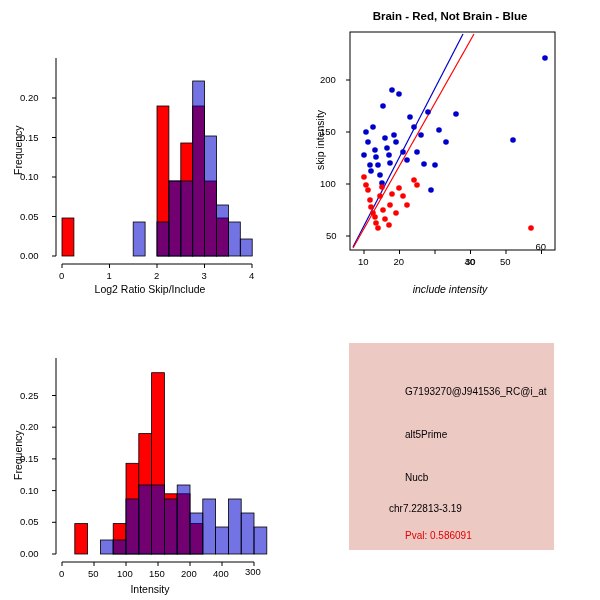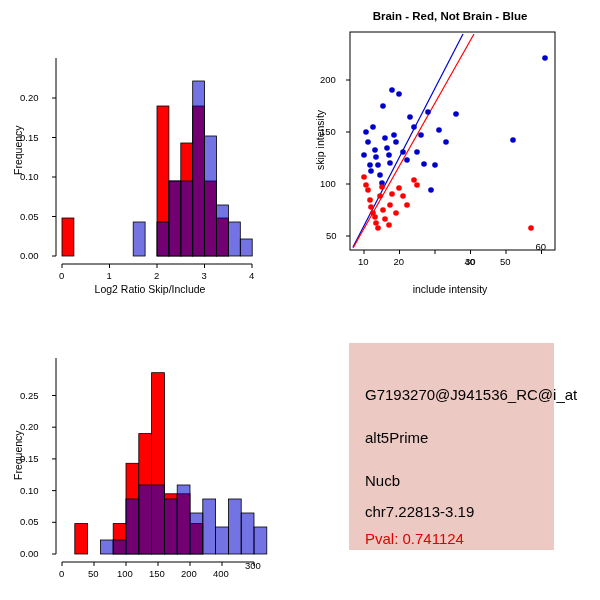--- a/index.html
+++ b/index.html
@@ -22,21 +22,21 @@
     transform:rotate(-90deg);
     transform-origin:left top;
     white-space:nowrap;
     position:absolute;
   }
   svg{display:block;}
   .infobox{
     background:#edc9c4;
   }
   .infobox div{
-    font-size:15px;color:#000;
+    font-size:10px;color:#000;margin-left:40px;
   }
   .infobox .pval{color:#e00000;}
 </style>
 </head>
 <body>
 
 <div class="panel" style="left:0;top:0;width:300px;height:300px;">
   <div class="vlabel" style="left:12px;top:175px;">Frequency</div>
   <div class="axis-label" style="position:absolute;left:0;top:283px;width:300px;">Log2 Ratio Skip/Include</div>
 
@@ -88,21 +88,21 @@
   <div class="tick-label" style="left:59px;top:270px;">0</div>
   <div class="tick-label" style="left:106.5px;top:270px;">1</div>
   <div class="tick-label" style="left:154px;top:270px;">2</div>
   <div class="tick-label" style="left:201.5px;top:270px;">3</div>
   <div class="tick-label" style="left:249px;top:270px;">4</div>
 </div>
 
 <div class="panel" style="left:300px;top:0;width:300px;height:300px;">
   <div class="title" style="position:absolute;left:0;top:10px;width:300px;">Brain - Red, Not Brain - Blue</div>
   <div class="vlabel" style="left:14px;top:170px;">skip intensity</div>
-  <div class="axis-label" style="position:absolute;left:0;top:283px;width:300px;">include intensity</div>
+  <div class="axis-label" style="position:absolute;left:0;top:283px;width:300px;font-style:italic;">include intensity</div>
 
   <svg width="300" height="300" style="position:absolute;left:0;top:0;">
 
     <rect x="50" y="32" width="205" height="218" fill="none" stroke="#000" stroke-width="1"></rect>
 
     <line x1="46" y1="236" x2="50" y2="236" stroke="#000"></line>
     <line x1="46" y1="184" x2="50" y2="184" stroke="#000"></line>
     <line x1="46" y1="132" x2="50" y2="132" stroke="#000"></line>
     <line x1="46" y1="80" x2="50" y2="80" stroke="#000"></line>
 
@@ -191,20 +191,21 @@
   <div class="tick-label" style="left:58px;top:256px;">10</div>
   <div class="tick-label" style="left:93.5px;top:256px;">20</div>
   <div class="tick-label" style="left:129px;top:256px;margin-left:36px;">30</div>
   <div class="tick-label" style="left:164.5px;top:256px;">40</div>
   <div class="tick-label" style="left:200px;top:256px;">50</div>
   <div class="tick-label" style="left:235.5px;top:241px;">60</div>
 </div>
 
 <div class="panel" style="left:0;top:300px;width:300px;height:300px;">
   <div class="vlabel" style="left:12px;top:180px;">Frequency</div>
+  <div class="axis-label" style="position:absolute;left:0;top:283px;width:300px;">Intensity</div>
 
   <svg width="300" height="300" style="position:absolute;left:0;top:0;">
 
     <line x1="56" y1="58" x2="56" y2="254" stroke="#000" stroke-width="1"></line>
     <line x1="52" y1="254" x2="56" y2="254" stroke="#000"></line>
     <line x1="52" y1="222.3" x2="56" y2="222.3" stroke="#000"></line>
     <line x1="52" y1="190.6" x2="56" y2="190.6" stroke="#000"></line>
     <line x1="52" y1="158.9" x2="56" y2="158.9" stroke="#000"></line>
     <line x1="52" y1="127.2" x2="56" y2="127.2" stroke="#000"></line>
     <line x1="52" y1="95.5" x2="56" y2="95.5" stroke="#000"></line>
@@ -252,22 +253,22 @@
   <div class="tick-label" style="left:20px;top:152.9px;">0.15</div>
   <div class="tick-label" style="left:20px;top:121.2px;">0.20</div>
   <div class="tick-label" style="left:20px;top:89.5px;">0.25</div>
 
   <div class="tick-label" style="left:59px;top:268px;">0</div>
   <div class="tick-label" style="left:88px;top:268px;">50</div>
   <div class="tick-label" style="left:117px;top:268px;">100</div>
   <div class="tick-label" style="left:149px;top:268px;">150</div>
   <div class="tick-label" style="left:181px;top:268px;">200</div>
   <div class="tick-label" style="left:213px;top:268px;">400</div>
-  <div class="tick-label" style="left:245px;top:260px;">300</div>
+  <div class="tick-label" style="left:245px;top:266px;">300</div>
 </div>
 
 <div class="panel infobox" style="left:349px;top:343px;width:205px;height:207px;">
   <div style="position:absolute;left:16px;top:43px;">G7193270@J941536_RC@i_at</div>
   <div style="position:absolute;left:16px;top:86px;">alt5Prime</div>
   <div style="position:absolute;left:16px;top:129px;">Nucb</div>
-  <div style="position:absolute;left:16px;top:160px;">chr7.22813-3.19</div>
-  <div class="pval" style="position:absolute;left:16px;top:187px;">Pval: 0.741124</div>
+  <div style="position:absolute;left:0;top:160px;">chr7.22813-3.19</div>
+  <div class="pval" style="position:absolute;left:16px;top:187px;">Pval: 0.586091</div>
 </div>
 
 </body></html>

